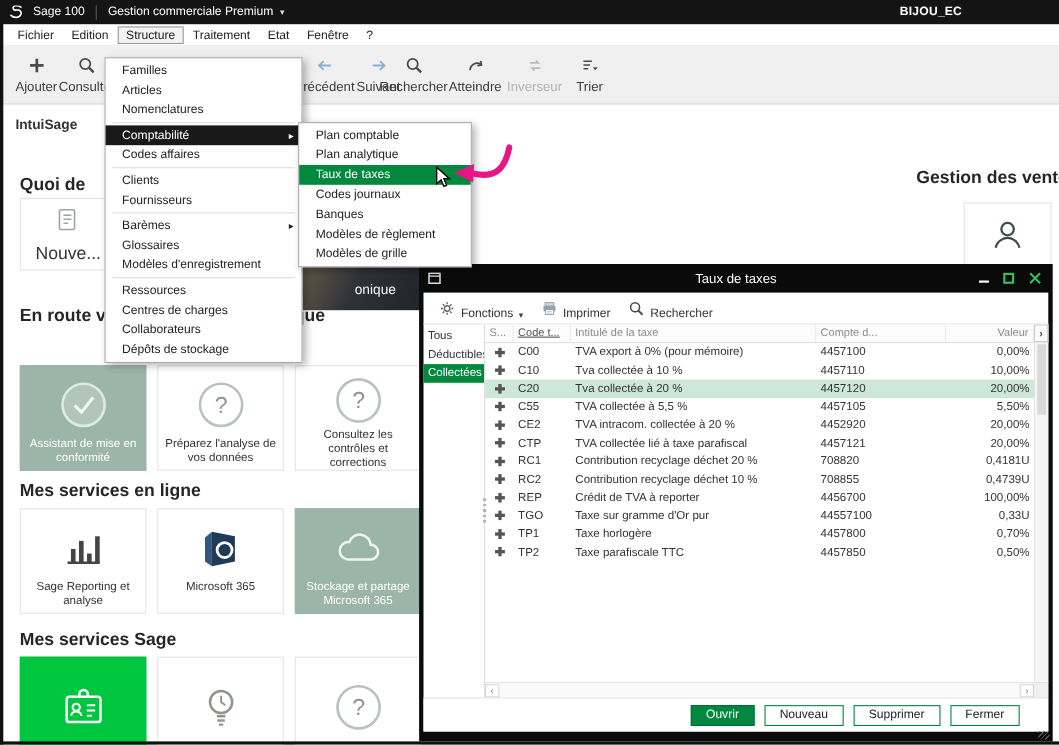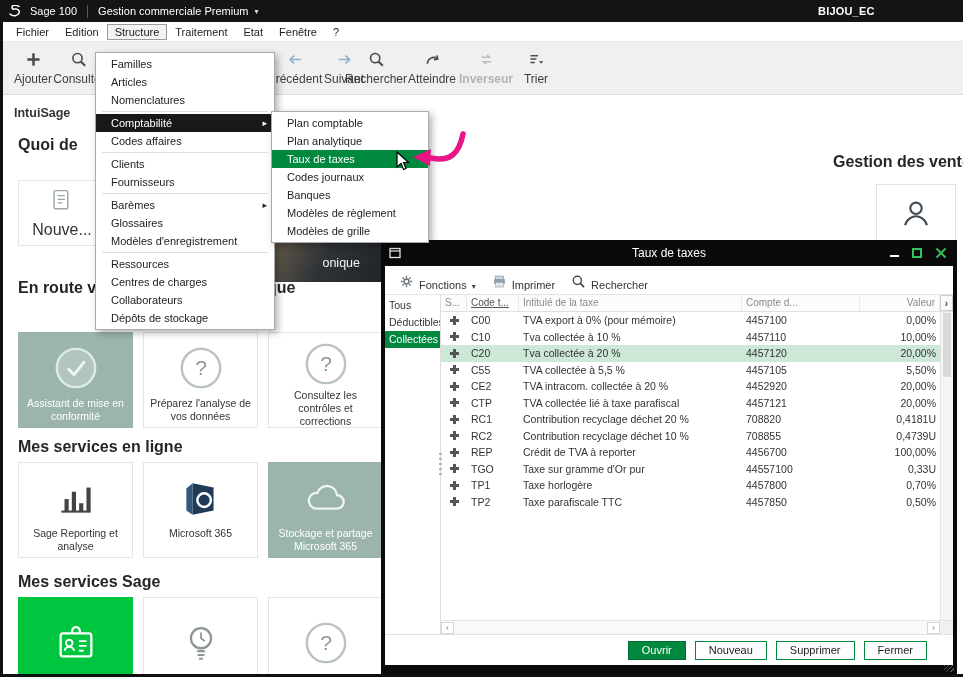--- a/index.html
+++ b/index.html
@@ -25,26 +25,26 @@
   .menubar{position:absolute;left:0;top:22px;width:963px;height:20px;background:#fff;border-bottom:1px solid #ececec;
     display:flex;align-items:center;font-size:11px;color:#222;padding-left:8px;z-index:10;}
   .mb-item{padding:2px 8px;white-space:nowrap;}
   .mb-item.open{border:1px solid #9c9c9c;background:#f3f3f3;padding:1px 7px;}
 
   
   .toolbar{position:absolute;left:0;top:42px;width:963px;height:53px;background:#f0f0f0;border-bottom:1px solid #dcdcdc;z-index:5;}
   .tool{position:absolute;top:7px;transform:translateX(-50%);text-align:center;color:#3d3d3d;font-size:12px;white-space:nowrap;}
   .tool .ticon{height:20px;display:flex;align-items:center;justify-content:center;margin-bottom:3px;}
   .tool .ticon svg{width:17px;height:17px;}
-  .tool.disabled{color:#b3b3b3;font-weight:bold;}
+  .tool.disabled{color:#b3b3b3;}
 
   
   .intui-tab{position:absolute;left:14px;top:106px;font-size:12.5px;font-weight:bold;color:#333;white-space:nowrap;}
   .heading{position:absolute;font-size:16px;font-weight:bold;color:#262626;white-space:nowrap;}
-  .h-quoi{left:18px;top:136px;text-align:right;}
+  .h-quoi{left:18px;top:160px;text-align:right;}
   .h-ventes{left:833px;top:153px;}
   .h-einvoice{left:18px;top:279px;}
   .h-online{left:18px;top:438px;}
   .h-sage{left:18px;top:573px;}
 
   .tile-new{position:absolute;left:18px;top:180px;width:88px;height:66px;background:#fff;border:1px solid #e3e3e3;
     display:flex;flex-direction:column;align-items:center;justify-content:center;gap:4px;}
   .tile-new .nicon svg{width:26px;height:26px;}
   .tile-new .tile-label{font-size:16px;color:#333;}
   .tile-person{position:absolute;left:876px;top:184px;width:80px;height:62px;background:#fff;border:1px solid #e3e3e3;

